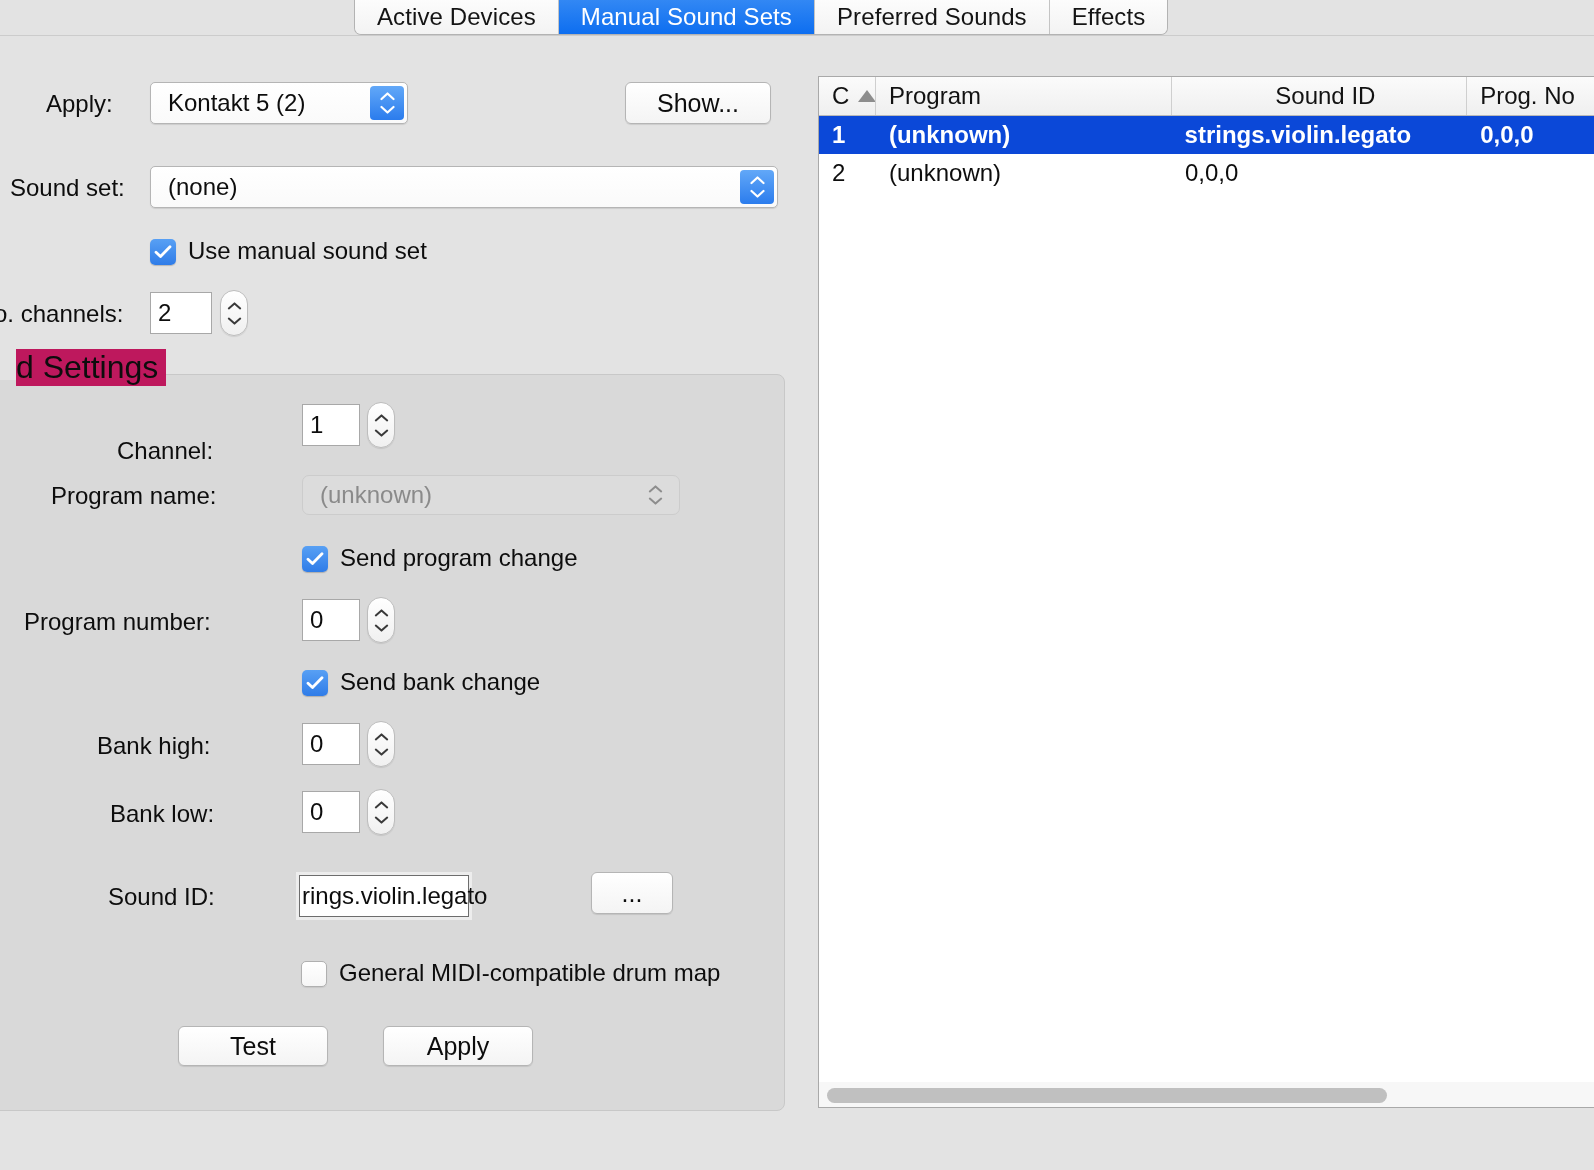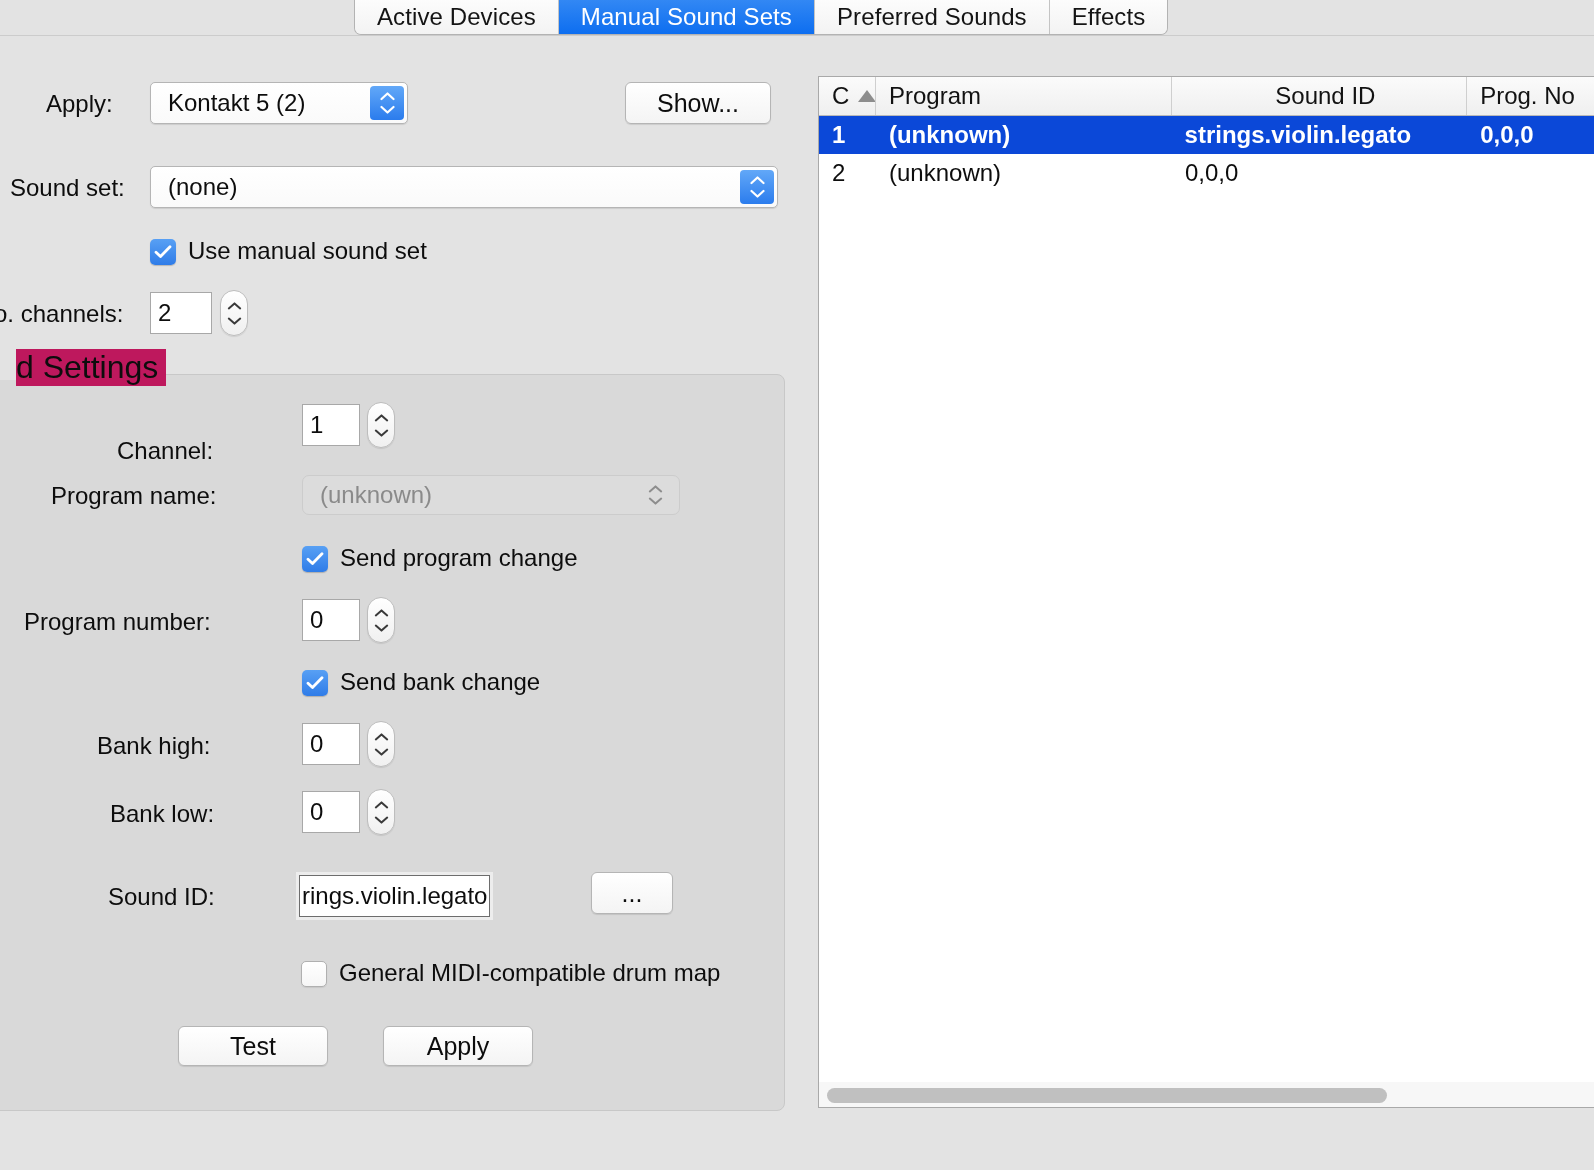--- a/index.html
+++ b/index.html
@@ -359,21 +359,21 @@
 <div class="stepper" style="left:367px;top:789px;">
   <svg width="15" height="8" viewBox="0 0 15 8">
       <path d="M1.8 6.4L7.5 1.4L13.2 6.4" stroke="#3a3a3a" stroke-width="2" fill="none" stroke-linecap="round" stroke-linejoin="round"></path>
     </svg>
   <svg width="15" height="8" viewBox="0 0 15 8">
       <path d="M1.8 1.6L7.5 6.6L13.2 1.6" stroke="#3a3a3a" stroke-width="2" fill="none" stroke-linecap="round" stroke-linejoin="round"></path>
     </svg>
 </div>
 
 <div class="label" style="position:absolute;left:108px;top:883px;">Sound ID:</div>
-<div class="field focused" style="left:299px;top:875px;width:191px;height:42px;padding-left:2px;">
+<div class="field focused" style="left:299px;top:875px;width:170px;height:42px;padding-left:2px;">
   <span>rings.violin.legato</span>
 </div>
 <div class="btn" style="left:591px;top:872px;width:82px;height:42px;">
   <span>...</span>
 </div>
 
 <div class="cbrow" style="left:301px;top:959px;">
   <span class="cbox off"></span>
   <span class="cblabel">General MIDI-compatible drum map</span>
 </div>

